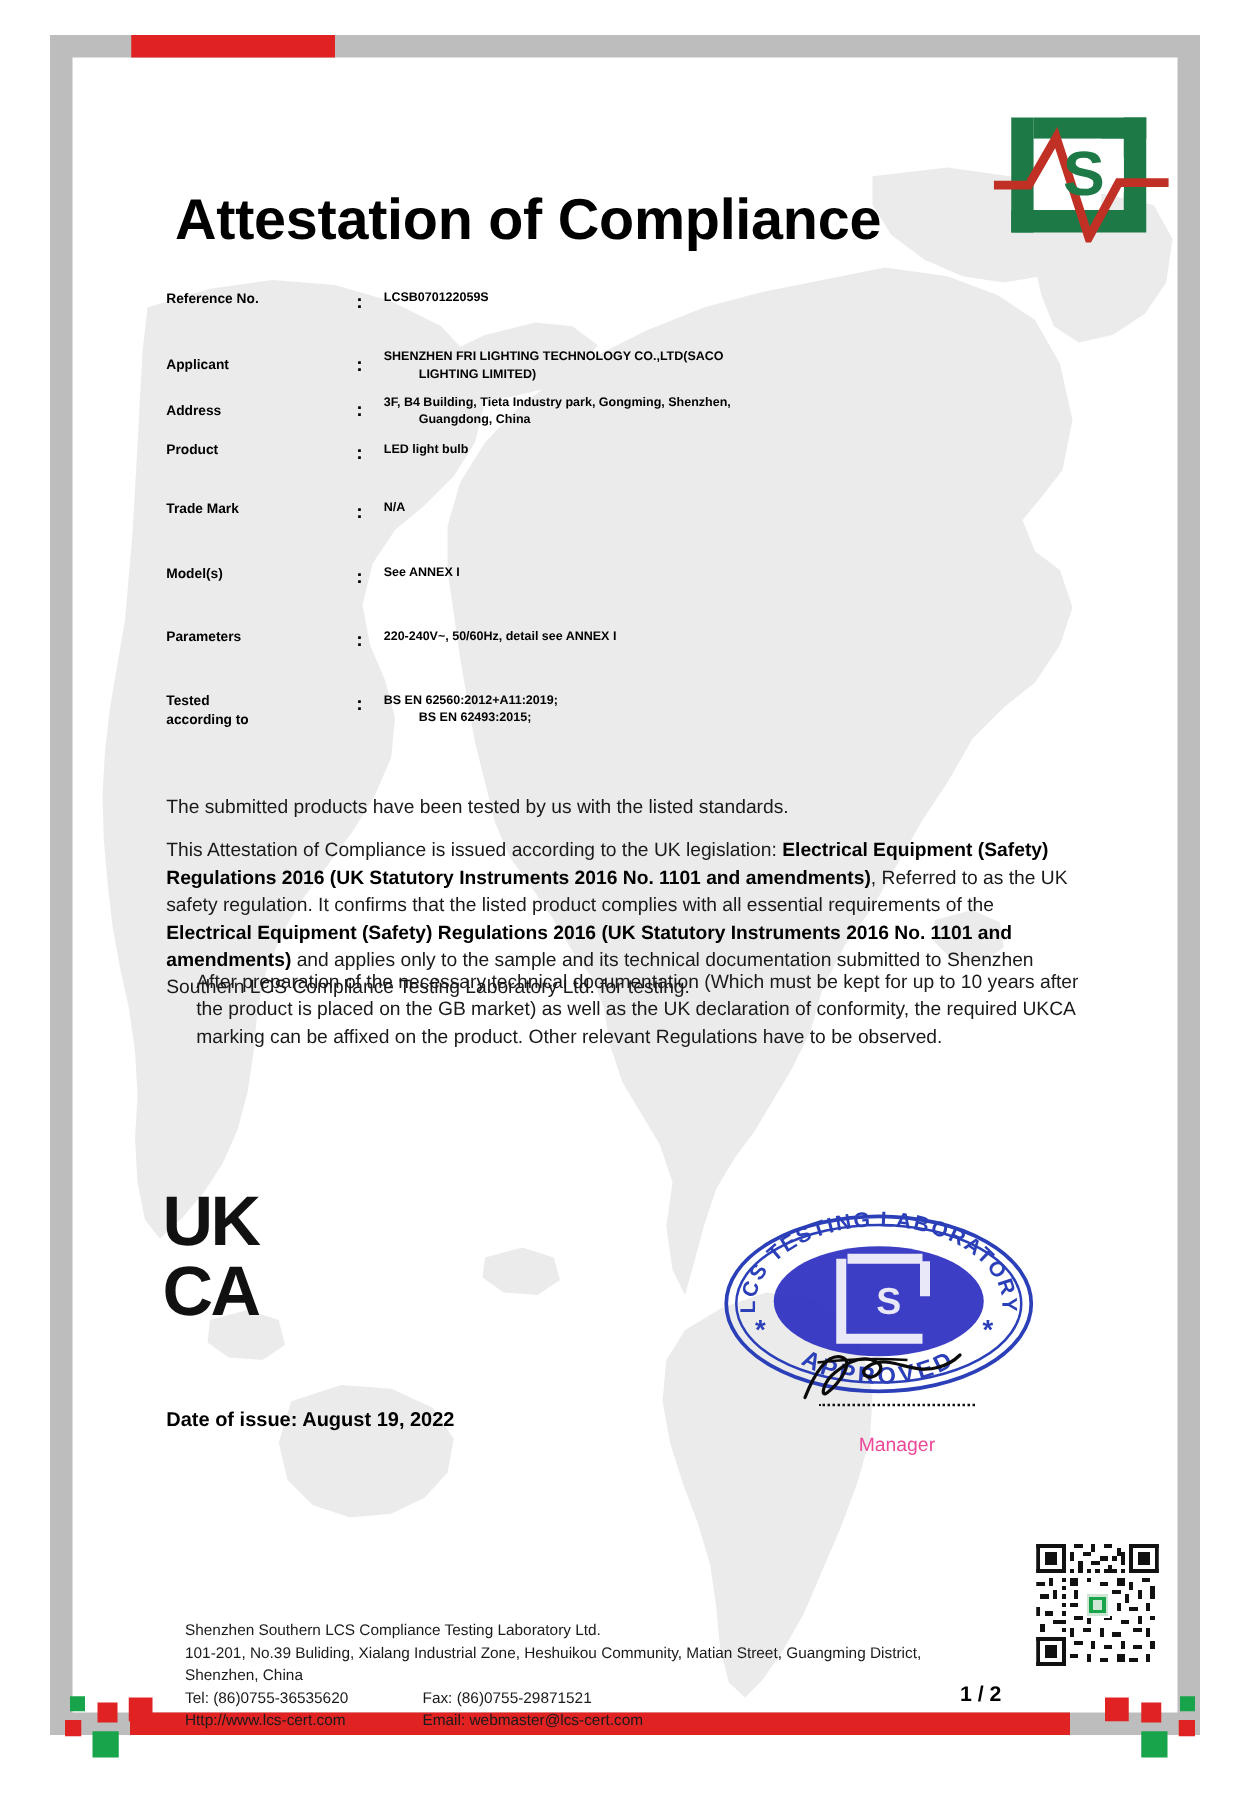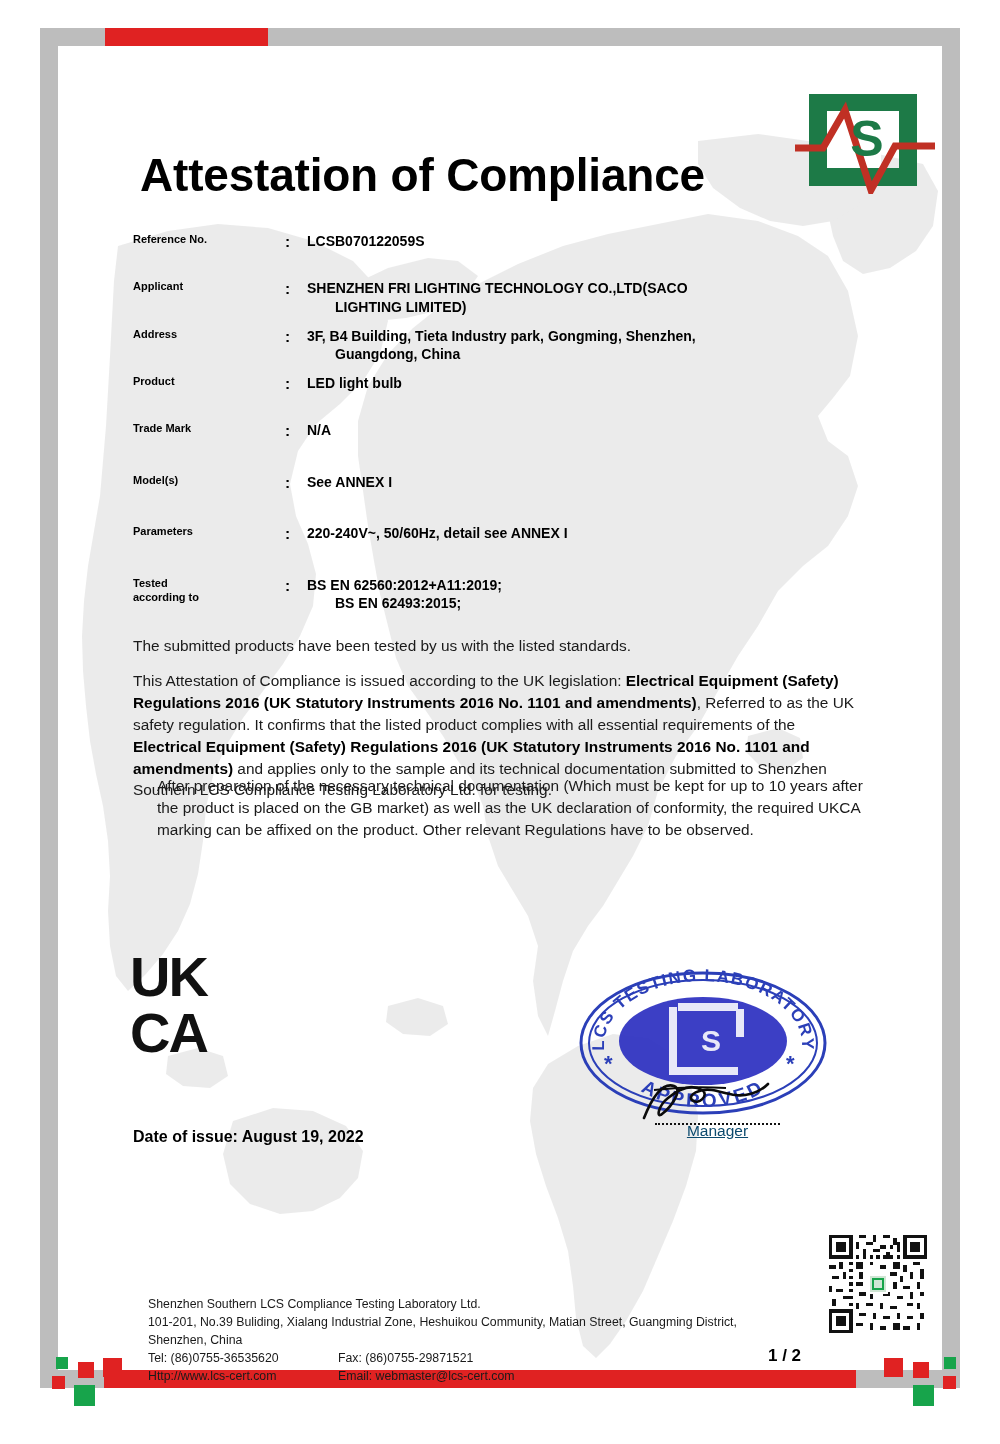--- a/index.html
+++ b/index.html
@@ -55,24 +55,24 @@
   .row .lbl {
     width:152px; flex:0 0 152px;
     font-size:11px; font-weight:bold; color:#000; line-height:1.32;
   }
   .row .col {
     width:22px; flex:0 0 22px;
     font-size:15.5px; font-weight:bold; color:#000; line-height:1.32;
   }
   .row .val {
     flex:1 1 auto;
-    font-size:14px; font-weight:bold; color:#000; line-height:1.33;
+    font-size:10px; font-weight:bold; color:#000; line-height:1.33;
   }
   .row .val .l2 { display:block;margin-left:28px; }
-  .row.tight { margin-bottom:10px; }
+  .row.tight { margin-bottom:10px;align-items:center; }
   .row.gap   { margin-bottom:27px; }
   .row.gap2  { margin-bottom:31px; }
 
   
   .para {
     position:absolute; left:133px;
     width:728px;
     font-size:15.4px; color:#1a1a1a; line-height:1.42;
     text-align:left;
   }
@@ -85,22 +85,22 @@
   #ukca { position:absolute; left:130px; top:948px; width:115px; height:112px; }
 
   
   #stamp { position:absolute; left:578px; top:965px; width:250px; height:150px; }
   #sig   { position:absolute; left:640px; top:1078px; width:130px; height:46px; }
   #sigline {
     position:absolute; left:655px; top:1123px; width:125px;
     border-top:2.5px dotted #111;
   }
   #mgr {
-    position:absolute; left:655px; top:1122px; width:125px;
-    text-align:center; font-size:15.5px; color:#0c4a6e;text-decoration:underline;
+    position:absolute; left:655px; top:1148px; width:125px;
+    text-align:center; font-size:15.5px; color:#ec4899;
   }
 
   #issue {
     position:absolute; left:133px; top:1128px;
     font-size:16px; font-weight:bold; color:#000;
   }
 
   
   #qr { position:absolute; left:829px; top:1235px; width:98px; height:98px; }
 

